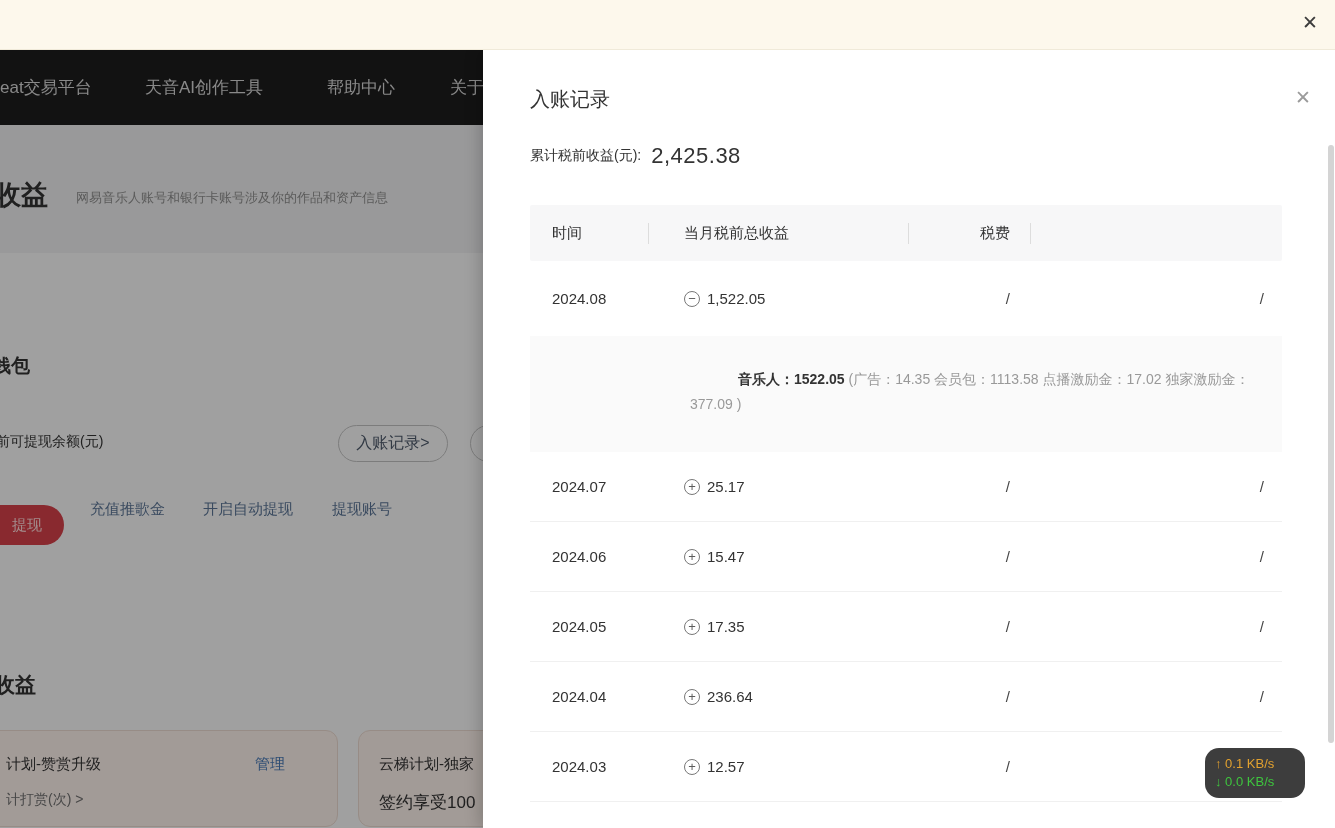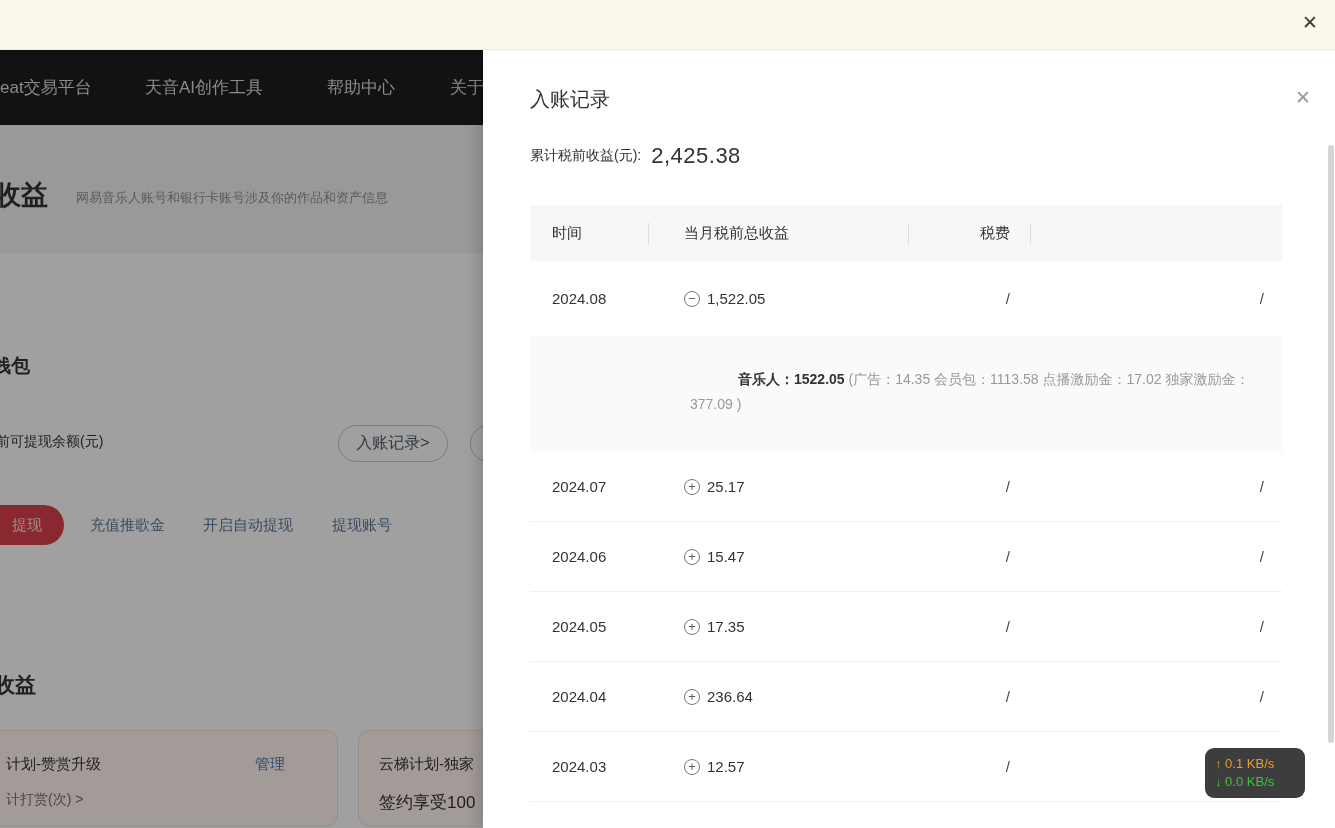--- a/index.html
+++ b/index.html
@@ -24,21 +24,21 @@
   .wallet-title { position:absolute; left:-8px; top:100px; font-size:19px; font-weight:bold; color:#333; white-space:nowrap; }
   .balance-label { position:absolute; left:-4px; top:180px; font-size:14px; color:#333; white-space:nowrap; }
   .pill { position:absolute; top:172px; height:37px; border:1px solid #c3c3c3; border-radius:19px;
           font-size:16px; color:#4e5a6b; display:flex; align-items:center; justify-content:center;
           background:transparent; cursor:pointer; white-space:nowrap; }
   .pill.records { left:338px; width:110px; }
   .pill.cut { left:470px; width:80px; }
   .withdraw-btn { position:absolute; left:-42px; top:252px; width:106px; height:40px; border-radius:20px;
                   background:#d6404a; color:#ffd9d9; font-size:15px; display:flex; align-items:center;
                   justify-content:flex-end; padding-right:22px; cursor:pointer; }
-  .wallet-link { position:absolute; top:263px; font-size:15px; color:#5b7596; white-space:nowrap; cursor:pointer; }
+  .wallet-link { position:absolute; top:247px; font-size:15px; color:#5b7596; white-space:nowrap; cursor:pointer; }
   .income-title { position:absolute; left:-6px; top:418px; font-size:21px; font-weight:bold; color:#333; white-space:nowrap; }
   .promo-card { position:absolute; top:477px; height:97px; background:#fdf2ec; border:1px solid #eddcd2; border-radius:12px; }
   .card1 { left:-30px; width:368px; }
   .card2 { left:358px; width:270px; border-top-right-radius:0; border-bottom-right-radius:0; }
   .card-line1 { position:absolute; left:35px; top:24px; font-size:15px; color:#333; white-space:nowrap; }
   .card-manage { position:absolute; right:52px; top:24px; font-size:15px; color:#4a7ab5; cursor:pointer; white-space:nowrap; }
   .card-line2 { position:absolute; left:35px; top:60px; font-size:14px; color:#707070; white-space:nowrap; cursor:pointer; }
   .card2 .card-line1 { left:20px; }
   .card2 .card-line2 { left:20px; font-size:17px; color:#333; }
   .mask { position:absolute; left:0; top:0; width:1335px; height:778px; background:rgba(0,0,0,0.36); }
@@ -70,21 +70,21 @@
   .detail-row { height:116px; background:#fafafa; padding:31px 30px 0 160px; font-size:14px;
                 line-height:25px; color:#999; }
   .detail-row b { color:#333; font-weight:bold;margin-left:48px; }
   .detail-text { display:block; max-width:570px; }
 
   .scroll-thumb { position:absolute; left:845px; top:95px; width:6px; height:598px;
                   background:#d4d4d4; border-radius:3px; cursor:pointer; }
 
   
   .net-widget { position:absolute; left:1205px; top:748px; width:100px; height:50px; background:#3d3d3d;
-                border-radius:9px; z-index:70; display:flex; flex-direction:column; justify-content:center;
+                border-radius:14px; z-index:70; display:flex; flex-direction:column; justify-content:center;
                 padding-left:10px; font-size:13px; line-height:18px; }
   .net-up { color:#e2a12f; }
   .net-down { color:#3ec43e; }
 </style>
 </head>
 <body>
 
 <div class="stage">
 
   <div class="page">

